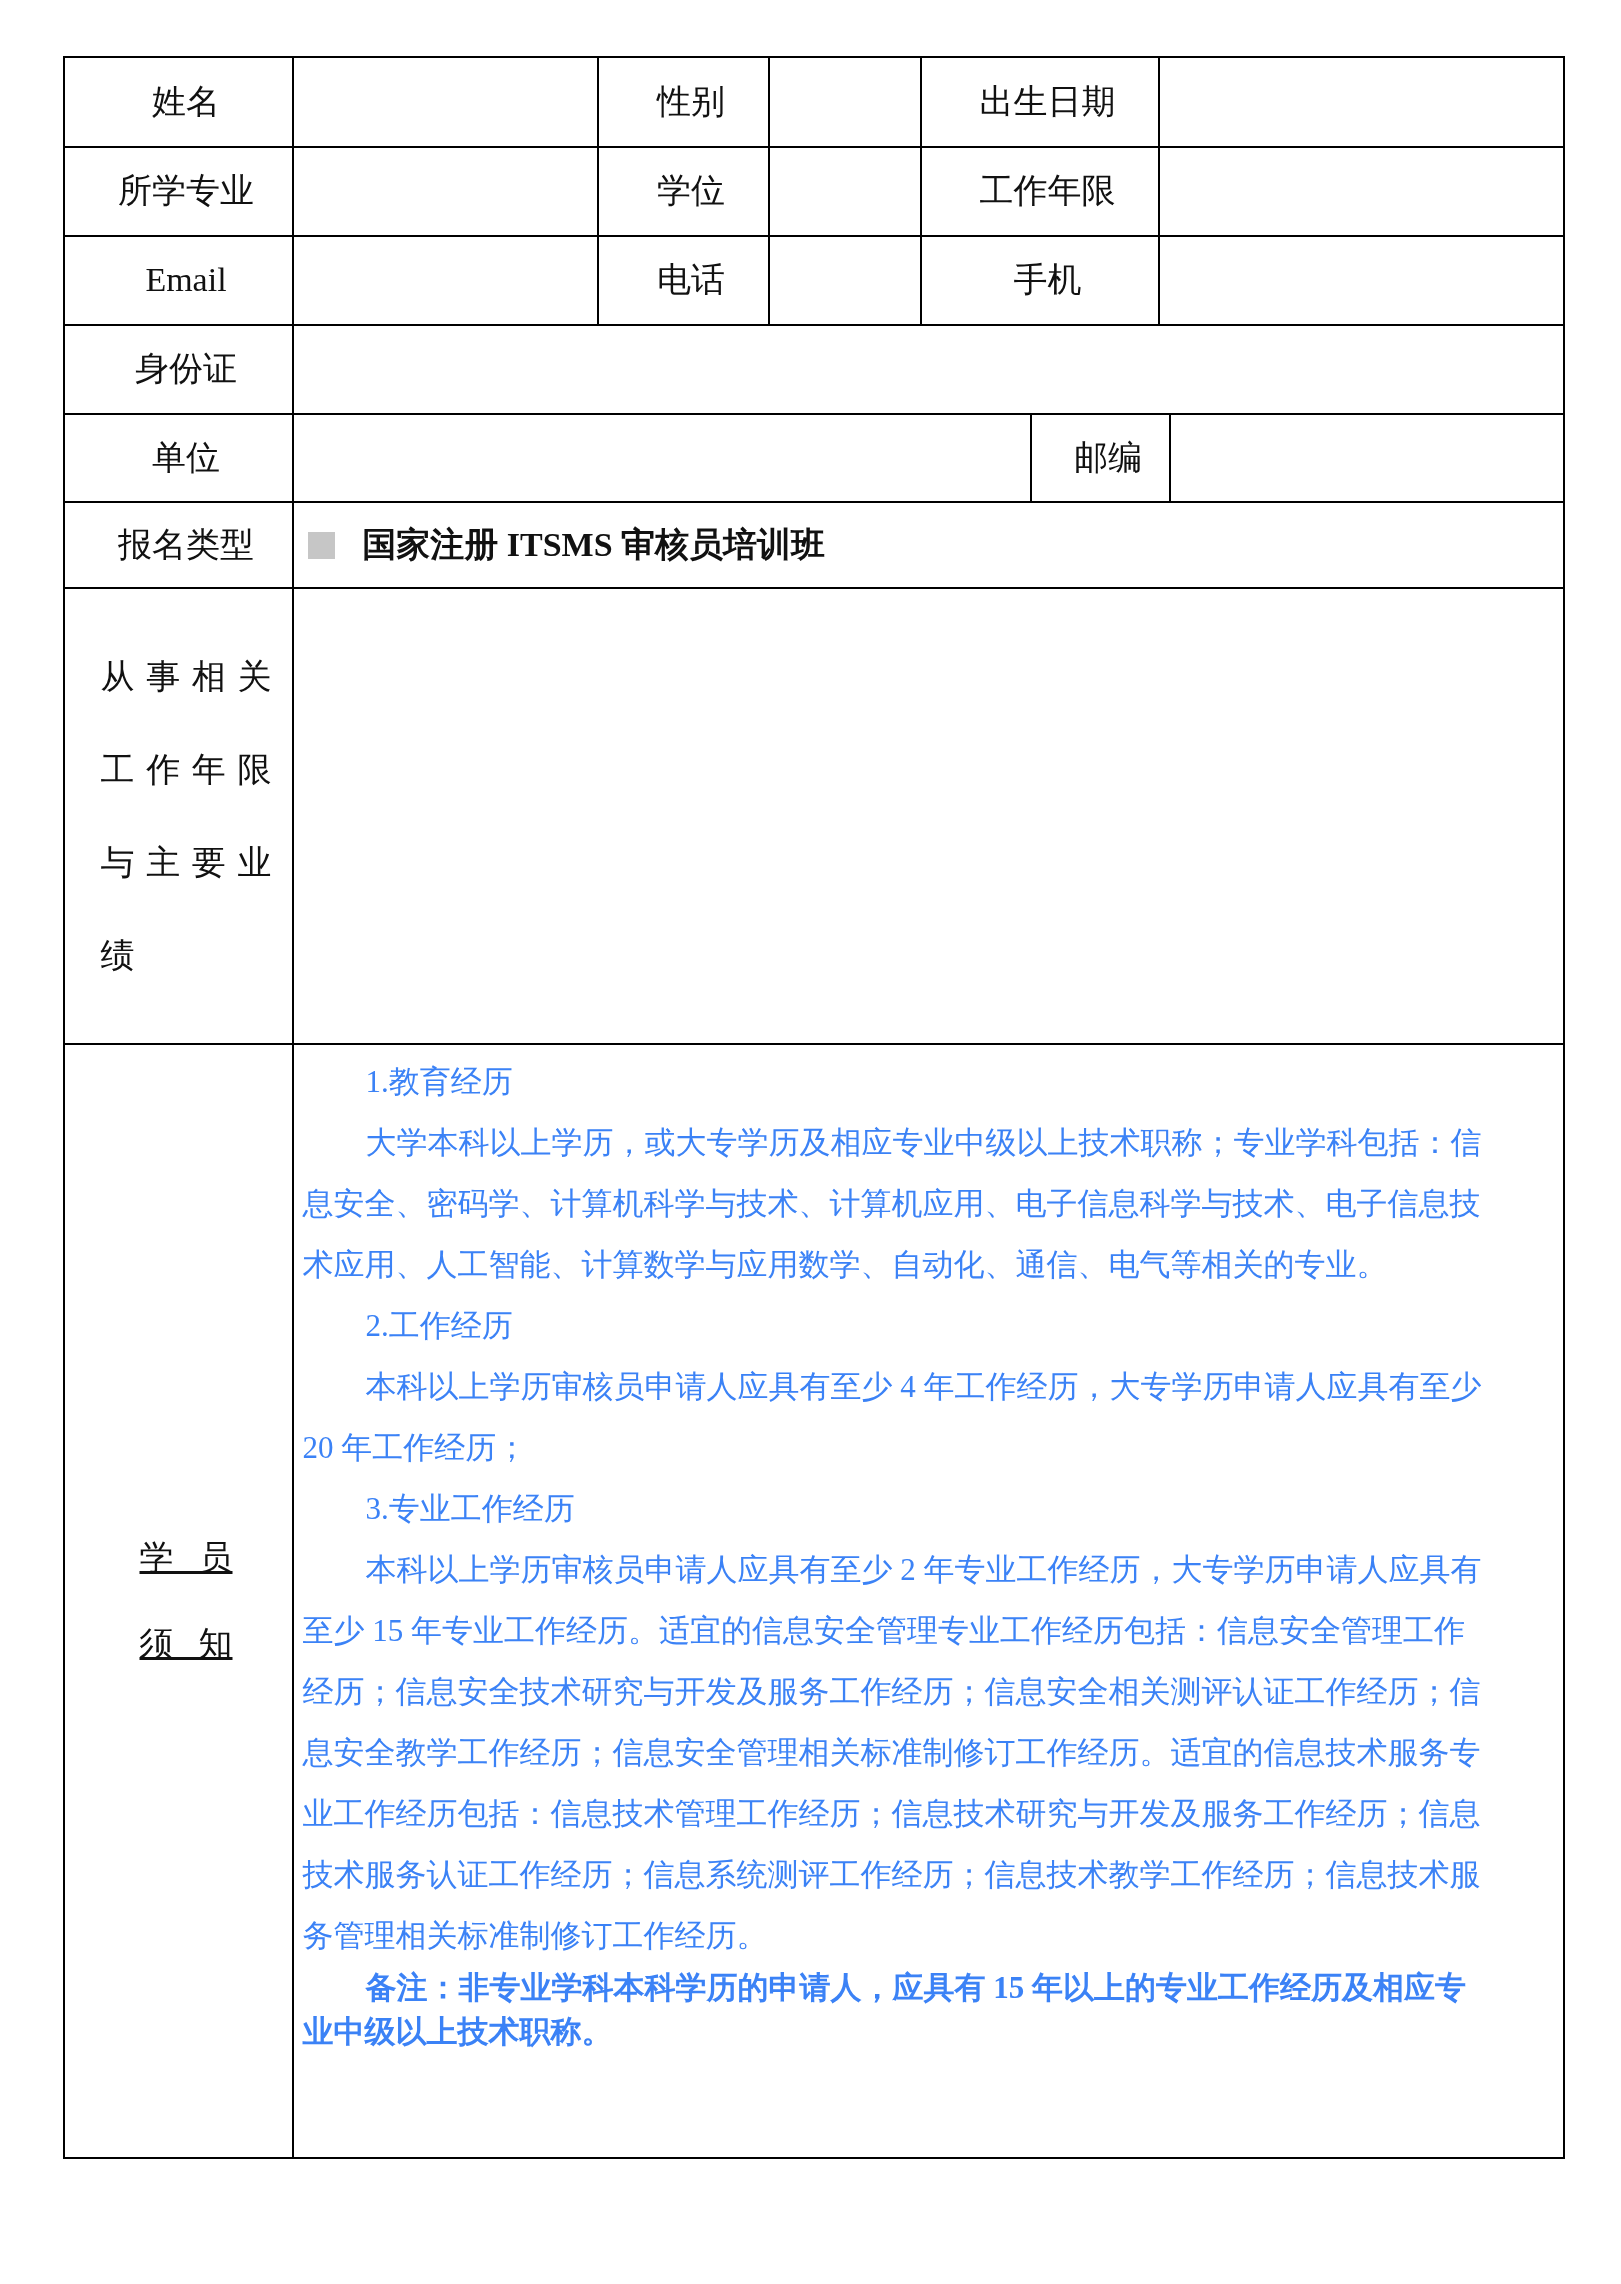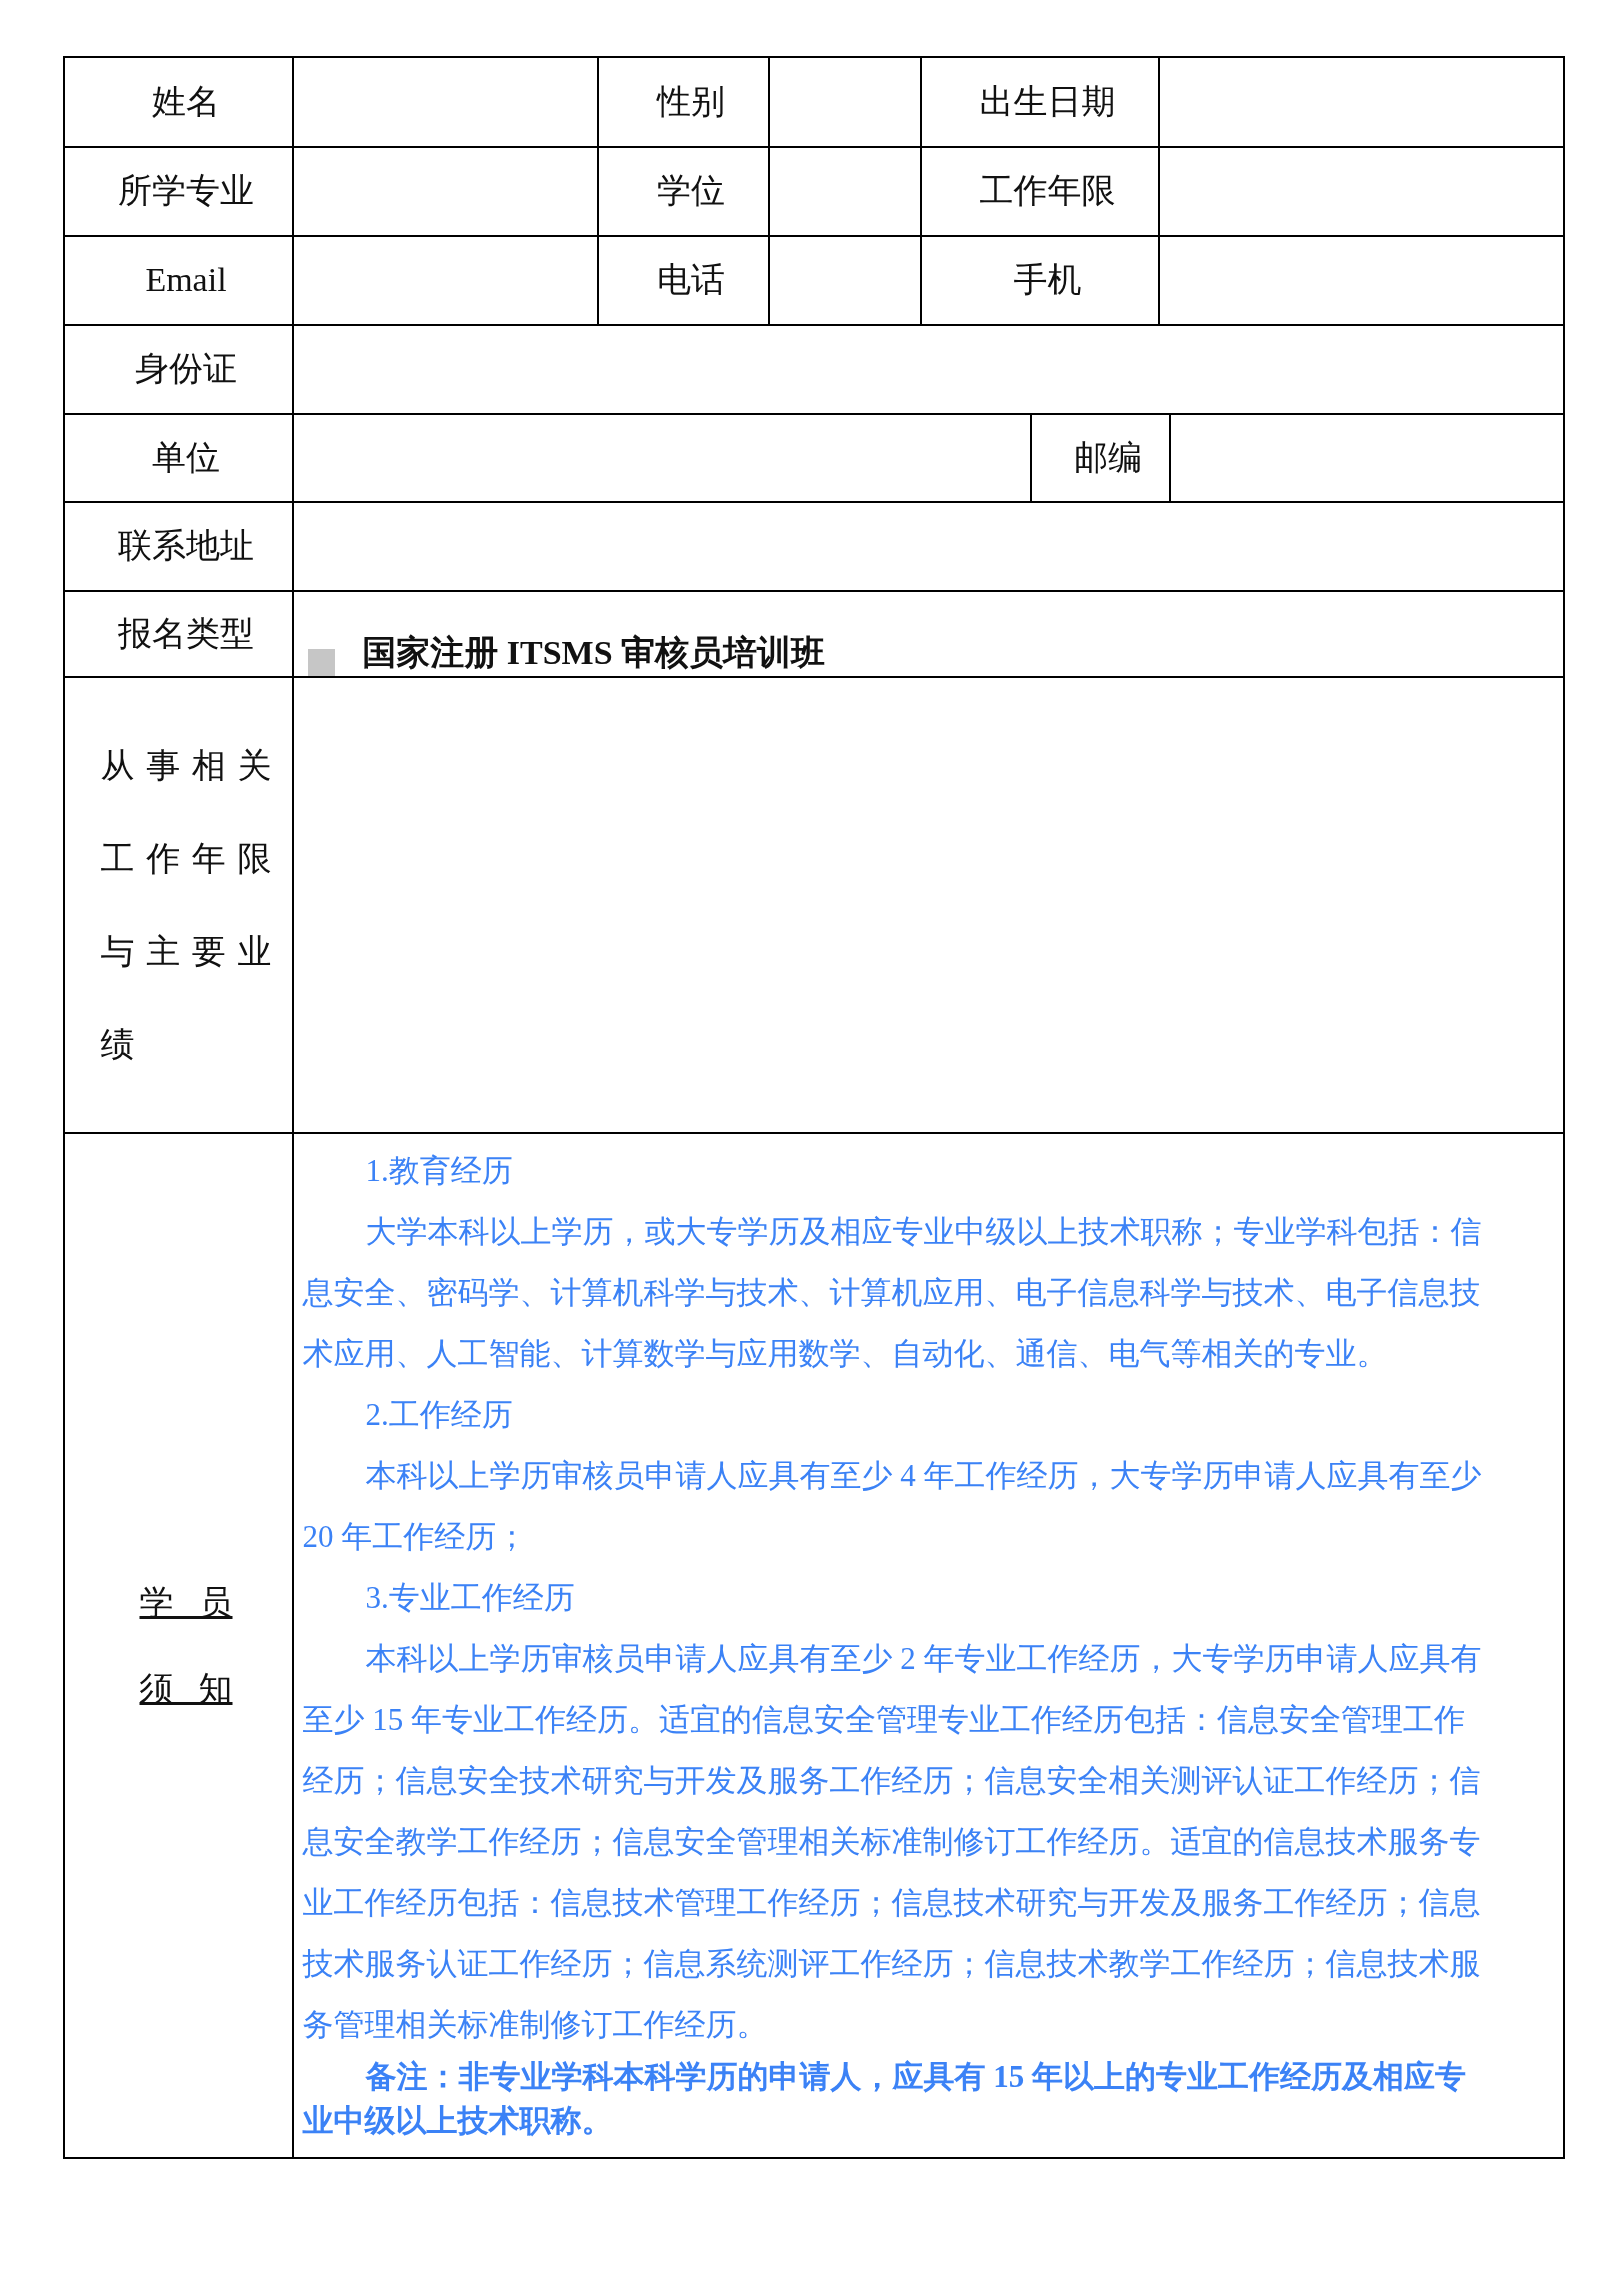--- a/index.html
+++ b/index.html
@@ -8,21 +8,21 @@
     font-family:"Liberation Serif","DejaVu Serif",serif;color:#111;
   }
   .form-table{
     position:absolute;left:63px;top:56px;width:1502px;height:2103px;
     border:2.9px solid #000;box-sizing:border-box;
     display:flex;flex-direction:column;background:#fff;
   }
   .row{display:flex;flex-direction:row;border-bottom:2.9px solid #000;box-sizing:border-box;flex:0 0 auto;}
   .row:last-child{border-bottom:none;flex:1 1 auto;}
   .cell{box-sizing:border-box;border-right:2.1px solid #000;position:relative;}
-  .cell:last-child{border-right:none;align-items:flex-end;}
+  .cell:last-child{border-right:none;}
   .lbl{
     display:flex;align-items:center;justify-content:center;
     font-size:34px;line-height:1.2;text-align:center;white-space:nowrap;margin-left:15px;
   }
   .c1{width:214px;}
   .c2{width:305px;}
   .c3{width:156px;}
   .c4{width:152px;}
   .c5{width:223px;}
   .c6{flex:1;}
@@ -98,24 +98,20 @@
     <div class="cell c6"></div>
   </div>
 
   <div class="row r5">
     <div class="cell lbl c1">单位</div>
     <div class="cell org-input"></div>
     <div class="cell lbl zip">邮编</div>
     <div class="cell c6"></div>
   </div>
 
-  <div class="row r6">
-    <div class="cell lbl c1">联系地址</div>
-    <div class="cell c6"></div>
-  </div>
 
   <div class="row r7">
     <div class="cell lbl c1">报名类型</div>
     <div class="cell c6 type-cell">
       <span class="checkbox" style="background: rgb(198, 198, 198);"></span>
       <span class="type-text">国家注册 ITSMS 审核员培训班</span>
     </div>
   </div>
 
   <div class="row r8">

